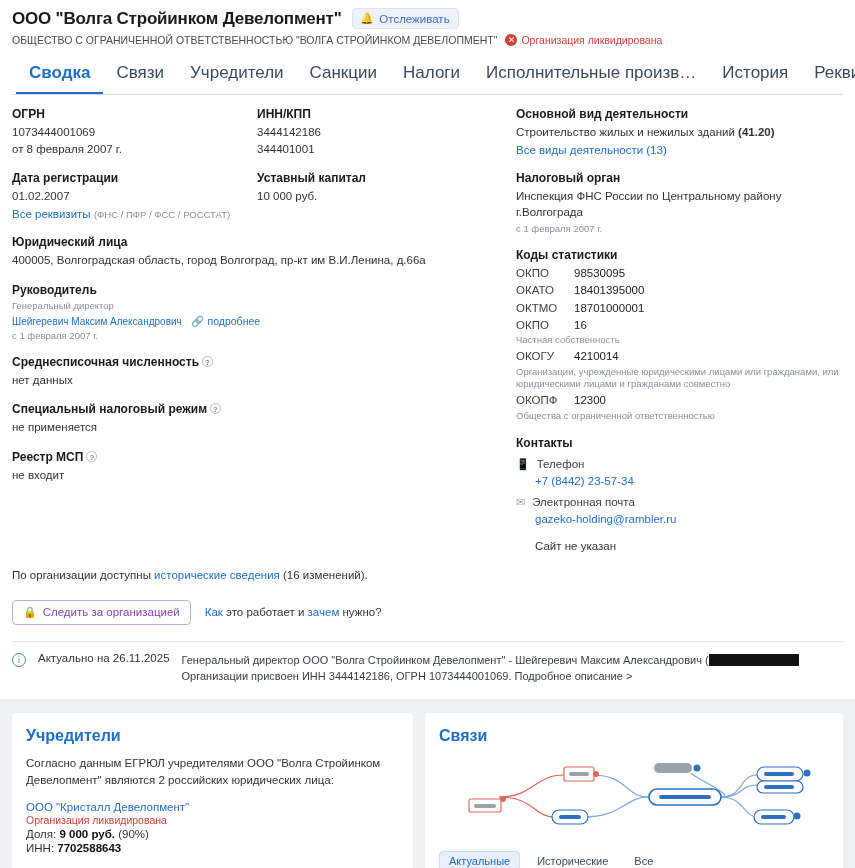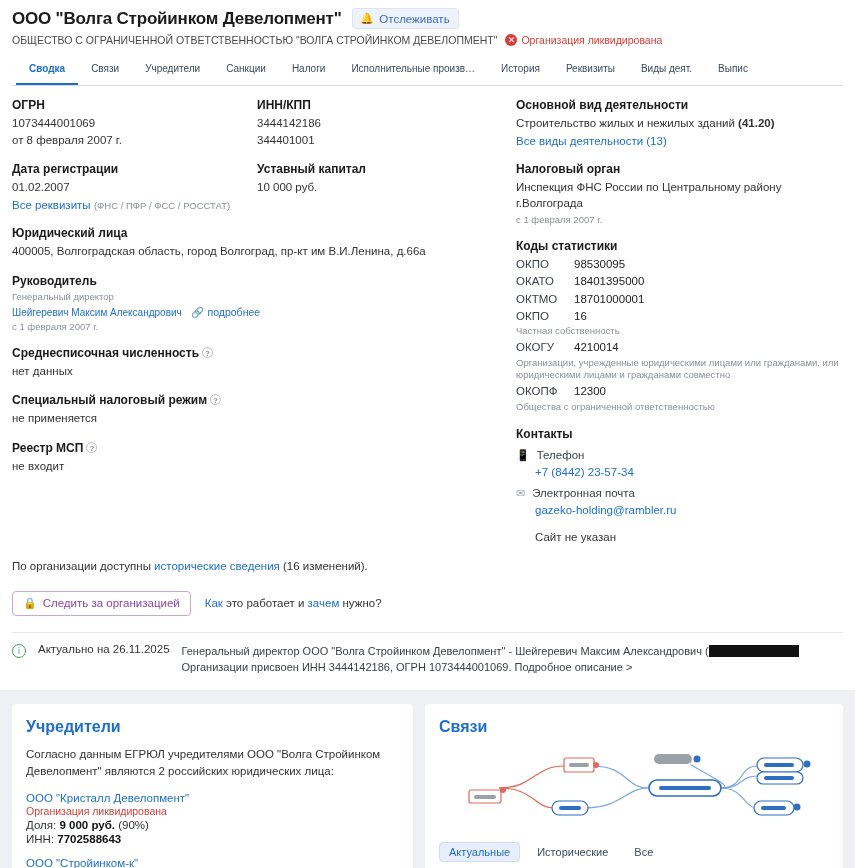--- a/index.html
+++ b/index.html
@@ -32,21 +32,21 @@
     font-size:9px; line-height:12px; text-align:center; display:inline-block;
   }
 
   
   .tabs {
     display:flex; align-items:stretch; gap:0;
     border-bottom:1px solid #d8dde3; margin-top:8px; padding-left:4px;
     background:#fff; position:relative;
   }
   .tab {
-    padding:9px 13px 9px 13px; font-size:10px; color:#3a4a5c; cursor:pointer;
+    padding:9px 13px 9px 13px; font-size:17px; color:#3a4a5c; cursor:pointer;
     white-space:nowrap;
   }
   .tab.active { color:#1d6fc7; font-weight:bold; border-bottom:2px solid #1d6fc7; }
 
   
   .content { display:flex; padding:12px 12px 0 12px; }
   .col-left { width:245px; }
   .col-mid { width:245px; }
   .col-right { flex:1; padding-left:14px; }
 

